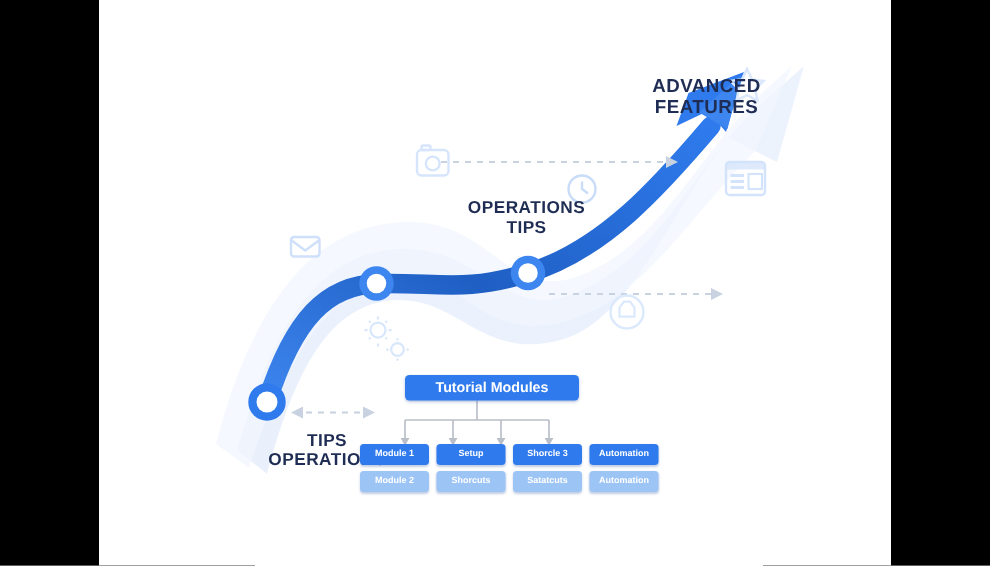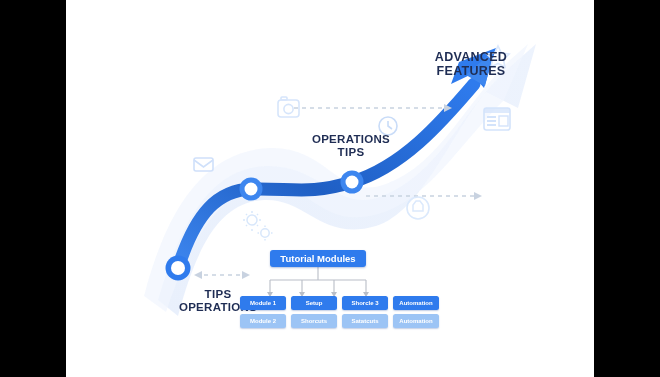--- a/index.html
+++ b/index.html
@@ -34,21 +34,21 @@
     white-space:pre-line;
   }
   .lbl-advanced { left:340px; top:50px; width:130px; font-size:12.5px; }
   .lbl-efficiency { left:230px; top:133px; width:110px; font-size:11.5px; }
   .lbl-basic { left:92px; top:288px; width:120px; font-size:11.5px; }
 
   
   .tree { position:absolute; left:174px; top:250px; width:200px; height:90px; }
   .tree-root {
     position:absolute; left:30px; top:0px;
-    width:96px; height:17px;
+    width:116px; height:17px;
     background:#2f7bed; color:#fff;
     border-radius:3px;
     font-size:9.5px; font-weight:bold;
     display:flex; align-items:center; justify-content:center;
     box-shadow:0 1px 2px rgba(40,80,160,.35);
   }
   .tree-cells { position:absolute; left:0; top:46px; width:200px; }
   .tree-row { display:flex; gap:5px; margin-bottom:4px; }
   .tree-cell {
     width:46px; height:14px;

